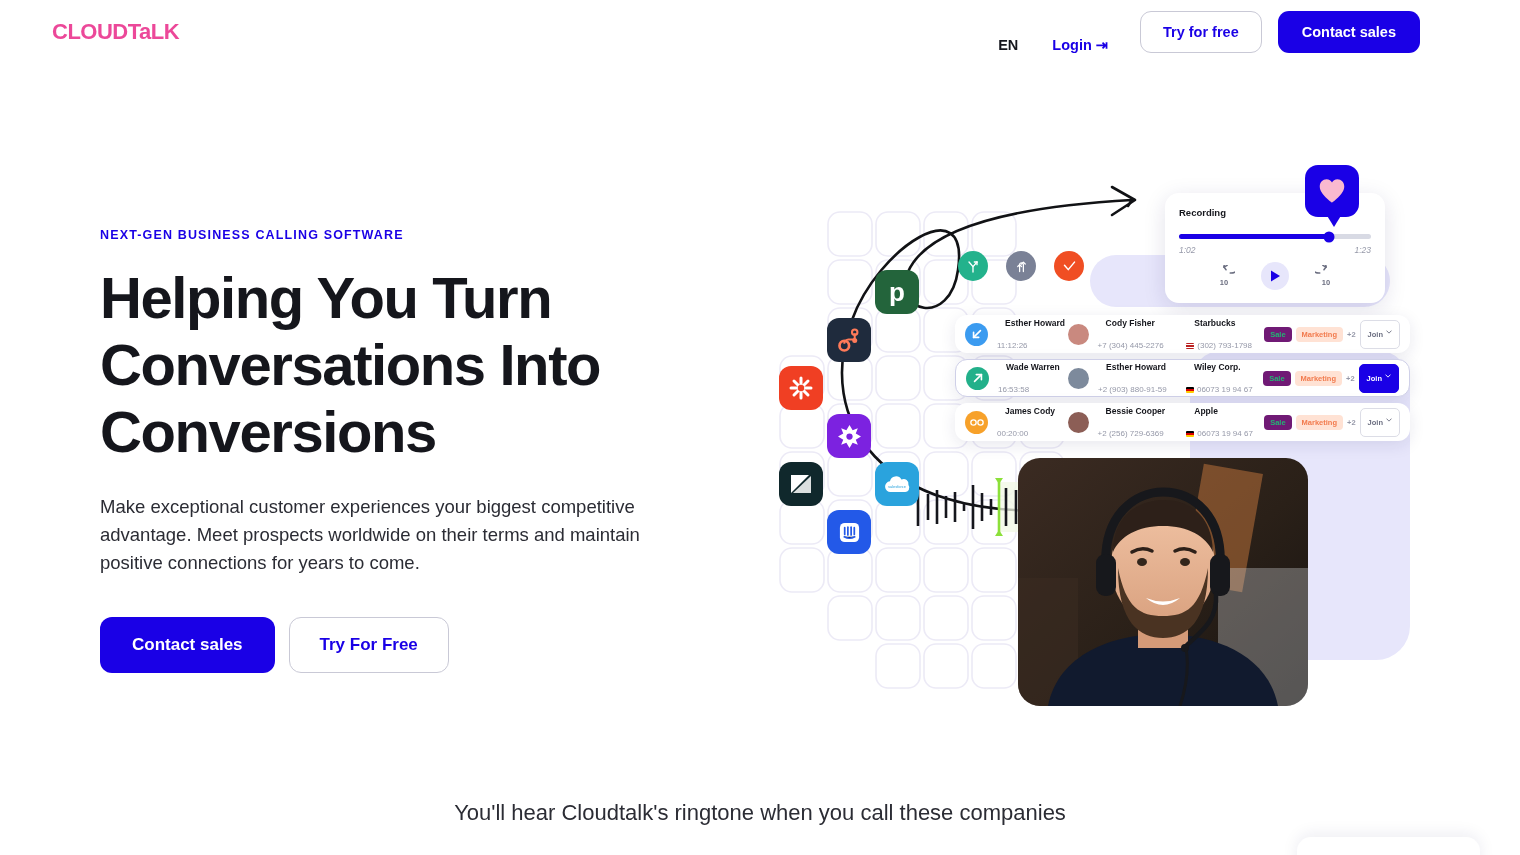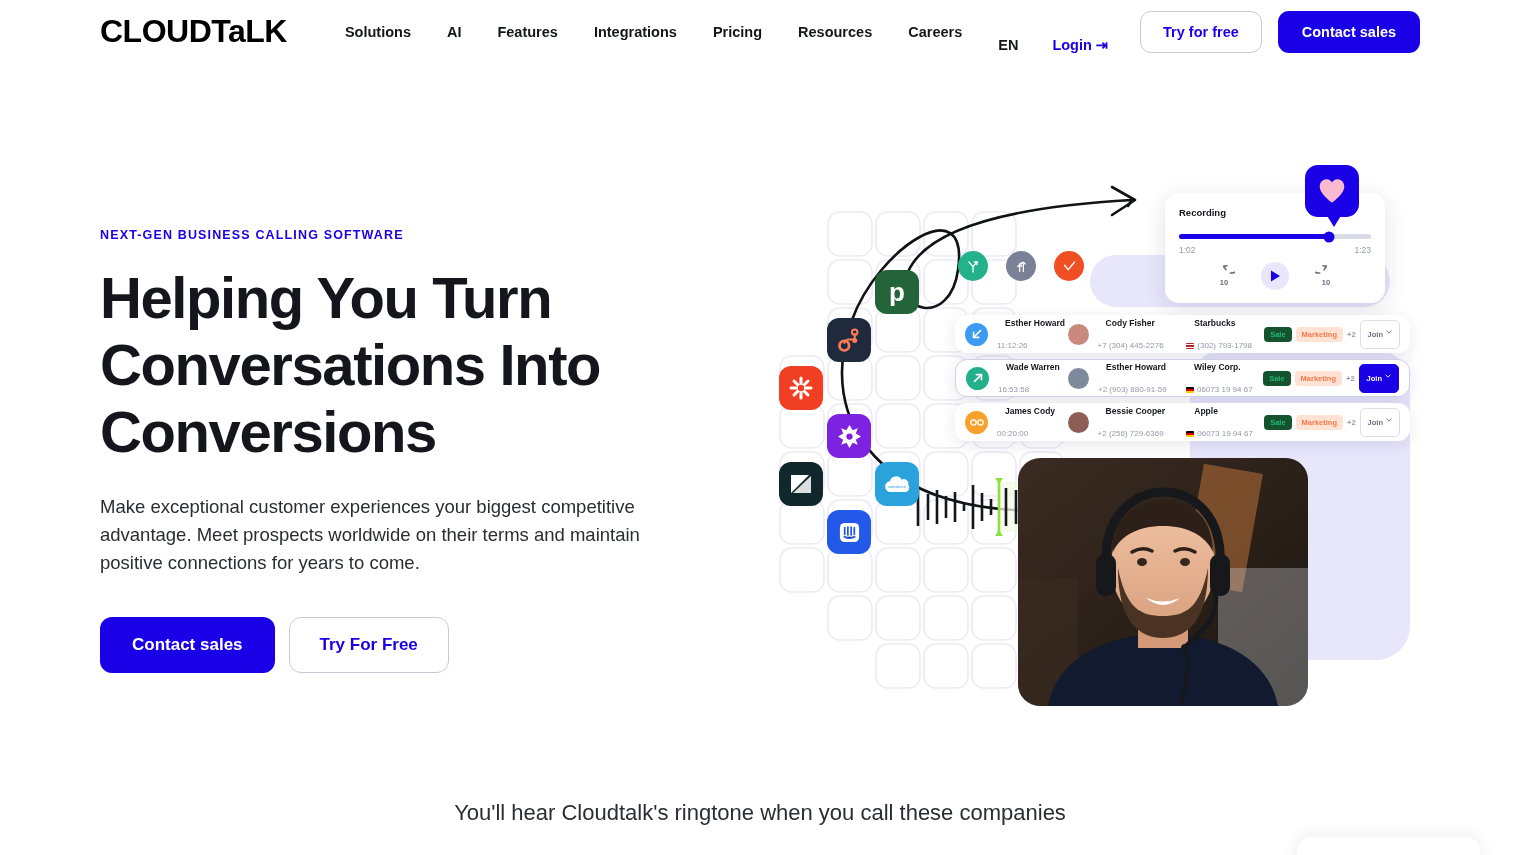--- a/index.html
+++ b/index.html
@@ -10,22 +10,22 @@
     overflow: hidden;
   }
   body { position: relative; }
 
   
   .nav {
     position: absolute; top: 0; left: 0; width: 1520px; height: 63px;
     display: flex; align-items: center; background: #fff; z-index: 50;
   }
   .logo {
-    margin-left: 100px; font-size: 32px; font-weight: 700;
-    letter-spacing: -0.5px; color: #000000; user-select: none;
+    margin-left: 52px; font-size: 22px; font-weight: 700;
+    letter-spacing: -0.5px; color: #ec4899; user-select: none;
   }
   .nav-links { display: flex; align-items: center; margin-left: 40px; }
   .nav-link {
     font-size: 14.5px; font-weight: 600; color: #15161c;
     padding: 0 18px; cursor: pointer; white-space: nowrap;
   }
   .nav-right { display: flex; align-items: flex-end; margin-left: auto; margin-right: 100px; }
   .nav-lang { font-size: 14.5px; font-weight: 700; color: #15161c; padding: 0 18px; cursor: pointer; }
   .nav-login {
     font-size: 14.5px; font-weight: 600; color: #1A00E6;
@@ -89,21 +89,21 @@
     padding: 14px 14px 12px 14px;
   }
   .rec-label { font-size: 9.5px; font-weight: 700; color: #15161c; }
   .rec-bar-wrap { position: relative; margin-top: 16px; height: 5px; }
   .rec-bar-bg { position: absolute; inset: 0; background: #d8dae4; border-radius: 3px; }
   .rec-bar-fill { position: absolute; left: 0; top: 0; height: 5px; width: 78%; background: #1A00E6; border-radius: 3px; }
   .rec-knob {
     position: absolute; left: 78%; top: 50%; transform: translate(-50%,-50%);
     width: 11px; height: 11px; border-radius: 50%; background: #1A00E6;
   }
-  .rec-times { display: flex; justify-content: space-between; margin-top: 6px; font-size: 8.5px; color: #9598a8; }
+  .rec-times { display: flex; justify-content: space-between; margin-top: 6px; font-size: 8.5px; color: #9598a8; font-style: italic; }
   .rec-controls { display: flex; align-items: center; justify-content: center; gap: 26px; margin-top: 7px; }
   .skip-btn { position: relative; width: 22px; height: 22px; cursor: pointer; }
   .skip-num {
     position: absolute; left: 0; right: 0; bottom: 0; text-align: center;
     font-size: 7.5px; font-weight: 700; color: #6b6e80;
   }
   .play-btn {
     width: 28px; height: 28px; border-radius: 50%; background: #e7e6fb;
     display: flex; align-items: center; justify-content: center; cursor: pointer;
   }
@@ -139,21 +139,21 @@
     width: 23px; height: 23px; border-radius: 50%; flex: 0 0 23px;
     display: flex; align-items: center; justify-content: center;
   }
   .cell { margin-left: 9px; min-width: 0; }
   .c-name { font-size: 8.5px; font-weight: 700; color: #15161c; white-space: nowrap; padding-left: 8px; }
   .c-sub { font-size: 8px; color: #9598a8; white-space: nowrap; margin-top: 13px; }
   .avatar { width: 21px; height: 21px; border-radius: 50%; flex: 0 0 21px; }
   .flagdot { display: inline-block; width: 8px; height: 6px; border-radius: 1px; vertical-align: middle; margin-right: 3px; }
   .tags { margin-left: auto; display: flex; align-items: center; gap: 4px; }
   .tag { font-size: 7.5px; font-weight: 700; border-radius: 4px; padding: 3px 6px; white-space: nowrap; }
-  .tag-sale { background: #14532d; color: #22b573; text-align: right; }
+  .tag-sale { background: #701a75; color: #22b573; text-align: right; }
   .tag-mkt { background: #ffe2d4; color: #f27b4e; }
   .tag-plus { font-size: 7.5px; font-weight: 700; color: #9598a8; }
   .join {
     font-size: 7.5px; font-weight: 600; border: 1px solid #dcdde6;
     border-radius: 5px; padding: 9px 7px; color: #6b6e80;
     display: flex; align-items: flex-start; gap: 3px; cursor: pointer; background:#fff;
   }
   .join-blue { background: #1A00E6; color: #fff; border-color: #1A00E6; font-weight: 700; }
 
   
@@ -171,29 +171,20 @@
     position: absolute; left: 1297px; top: 837px; width: 183px; height: 40px;
     background: #fff; border-radius: 14px 14px 0 0;
     box-shadow: 0 -3px 16px rgba(30,25,90,.08);
   }
 </style>
 </head>
 <body>
 
 <div class="nav">
   <div class="logo">CLOUDTaLK</div>
-  <div class="nav-links">
-    <div class="nav-link">Solutions</div>
-    <div class="nav-link">AI</div>
-    <div class="nav-link">Features</div>
-    <div class="nav-link">Integrations</div>
-    <div class="nav-link">Pricing</div>
-    <div class="nav-link">Resources</div>
-    <div class="nav-link">Careers</div>
-  </div>
   <div class="nav-right">
     <div class="nav-lang">EN</div>
     <div class="nav-login">Login ⇥</div>
     <button class="btn-outline">Try for free</button>
     <button class="btn-solid">Contact sales</button>
   </div>
 </div>
 <div class="nav-underline"></div>
 
 <div class="hero-left">

